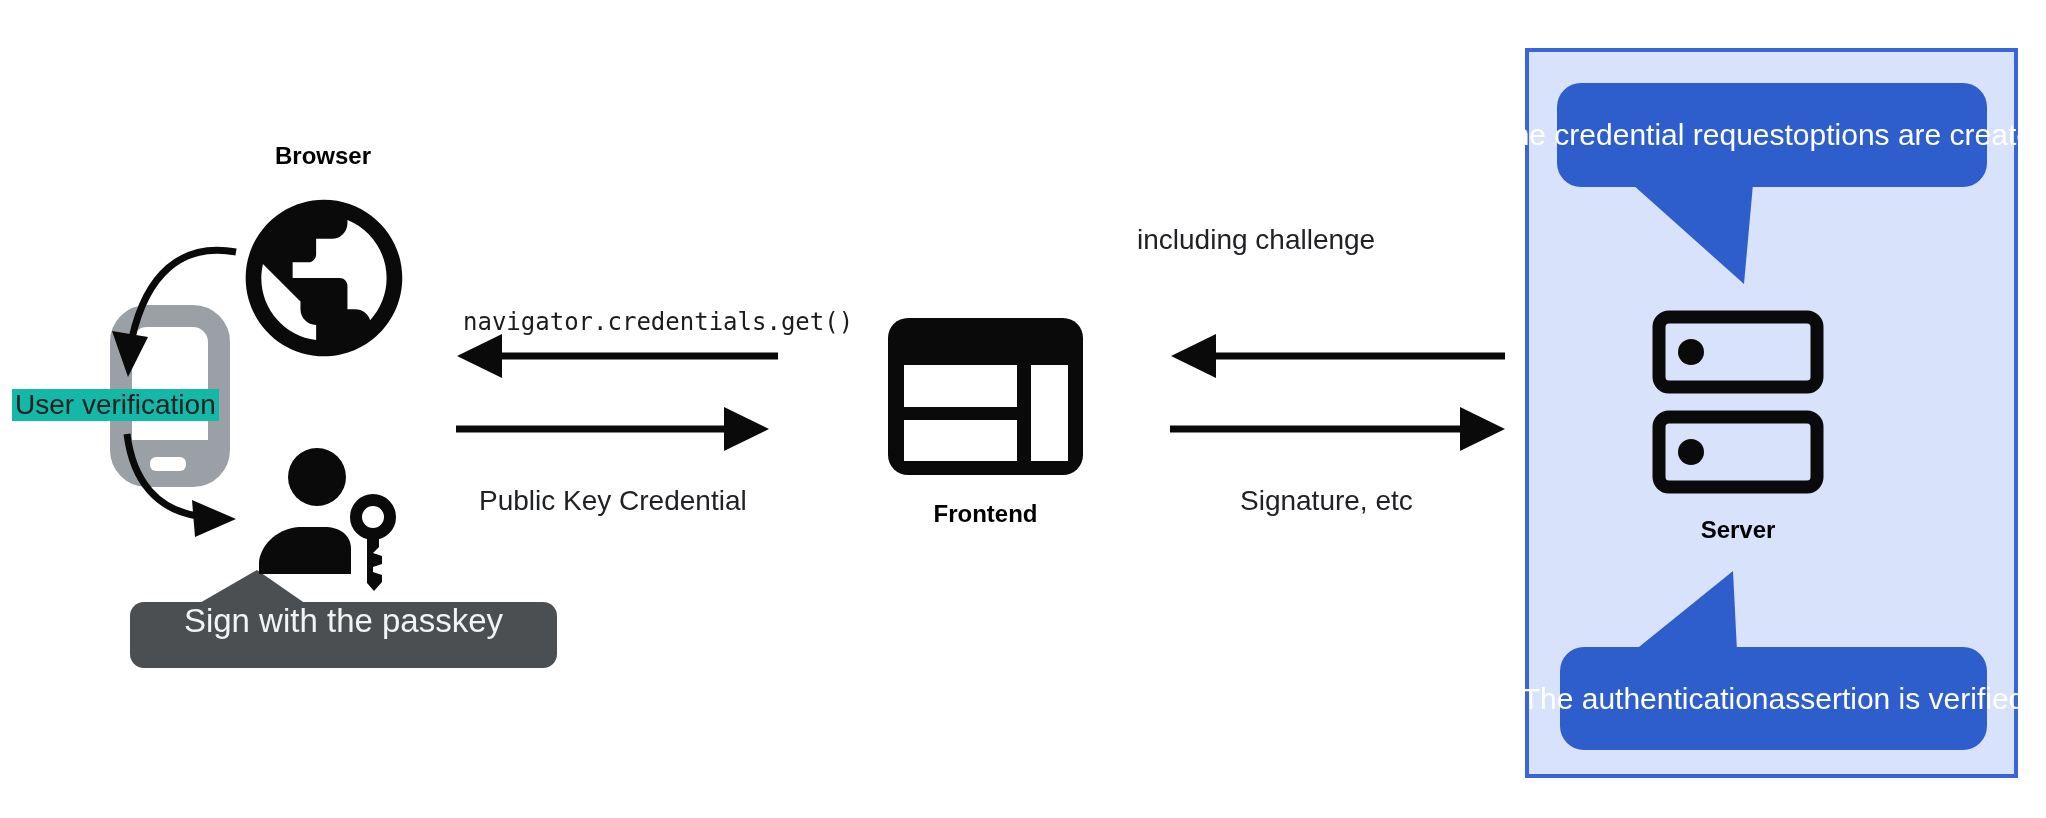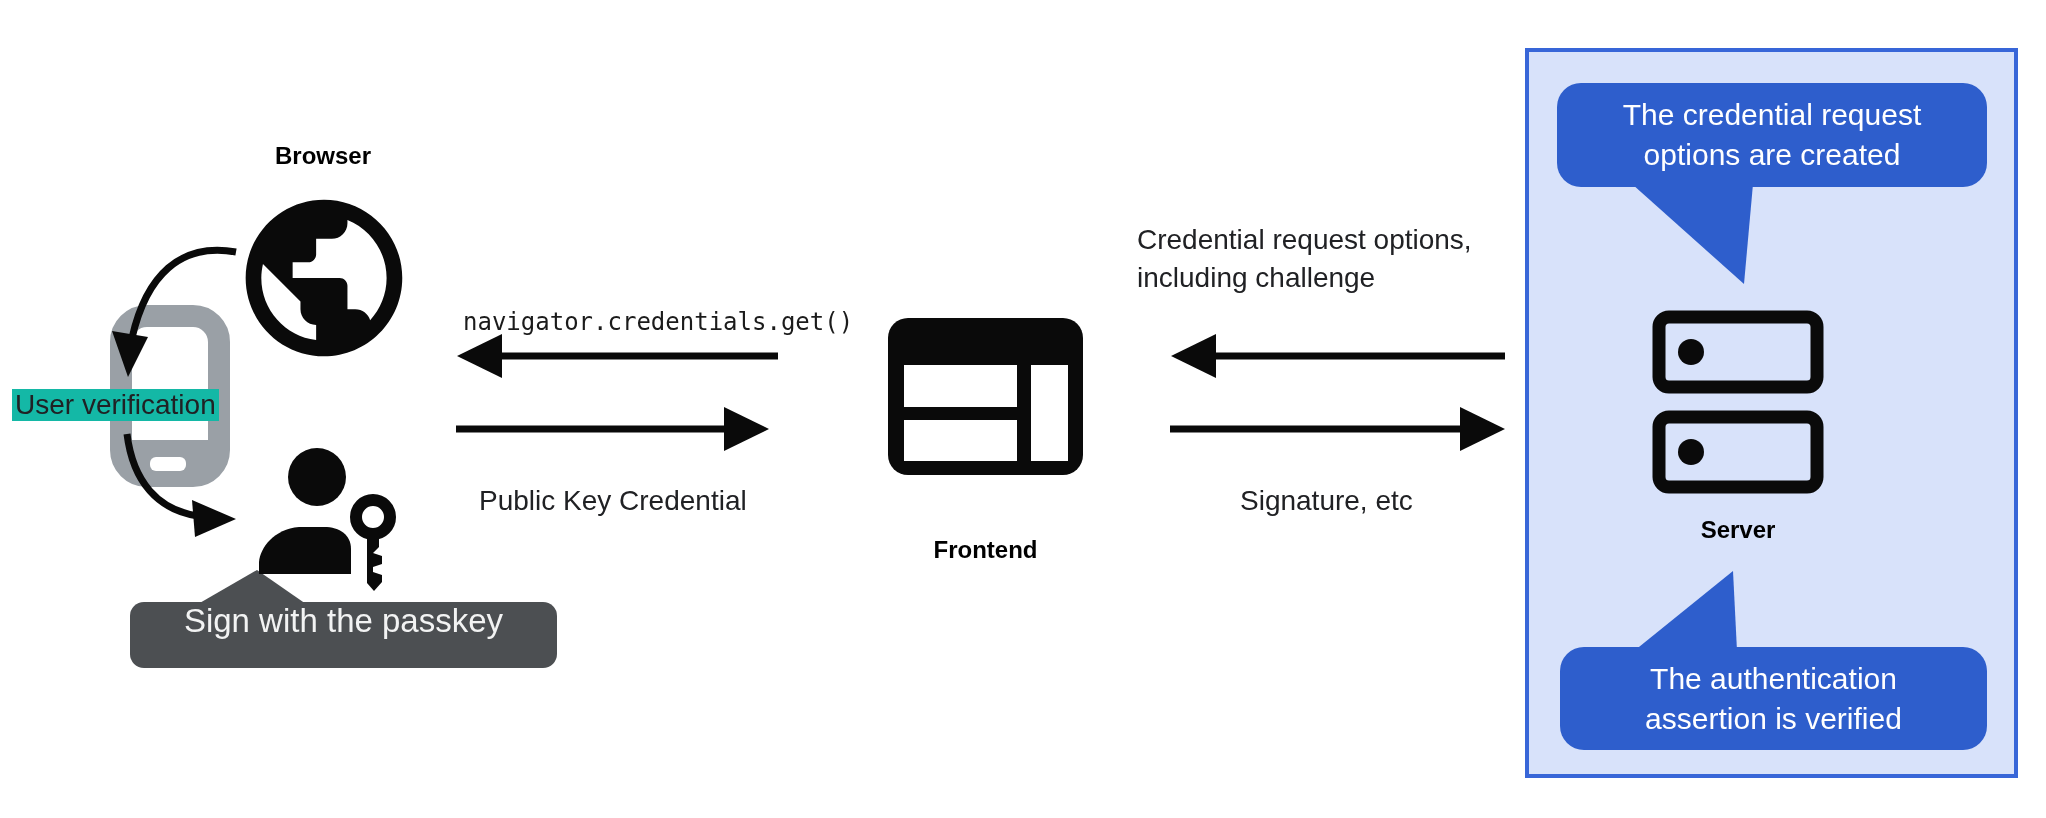--- a/index.html
+++ b/index.html
@@ -19,21 +19,21 @@
   .code{
     font-family:"DejaVu Sans Mono", monospace;font-size:24px;color:#1b1b1b;white-space:nowrap;margin-top:36px;
   }
   .tooltip{
     left:130px;top:602px;width:427px;height:66px;border-radius:14px;
     background:var(--tooltip-gray,#4c4f52);display:flex;justify-content:center;
     font-size:33px;color:#f2f3f3;white-space:nowrap;
   }
   .bubble{
     border-radius:24px;background:var(--bubble-blue,#2e5ecc);color:#fff;
-    display:flex;flex-direction:column;align-items:center;justify-content:center;
+    display:flex;align-items:center;justify-content:center;
     font-size:30px;line-height:40px;text-align:center;white-space:nowrap;
   }
   .bubble-top{left:1557px;top:83px;width:430px;height:104px;}
   .bubble-bottom{left:1560px;top:647px;width:427px;height:103px;}
   .two-line{line-height:38px;}
   .uv-label{background:#14b8a6;padding:0 3px;}
 </style>
 </head>
 <body>
 
@@ -115,24 +115,23 @@
   <div class="txt label uv-label" style="left:12px;top:389px;">User verification</div>
 
   <div class="txt tooltip">
     <span>Sign with the passkey</span>
   </div>
 
   <div class="txt code" style="left:463px;top:272px;">navigator.credentials.get()</div>
 
   <div class="txt label" style="left:479px;top:485px;">Public Key Credential</div>
 
-  <div class="txt label-bold" style="left:888px;top:500px;width:195px;margin-top:36px;">Frontend</div>
+  <div class="txt label-bold" style="left:888px;top:500px;width:195px;">Frontend</div>
 
   <div class="txt label two-line" style="left:1137px;top:221px;">
-    <div>Credential request options,</div>
     <div>including challenge</div>
   </div>
 
   <div class="txt label" style="left:1240px;top:485px;">Signature, etc</div>
 
   <div class="txt bubble bubble-top">
     <div>The credential request</div>
     <div>options are created</div>
   </div>
 

